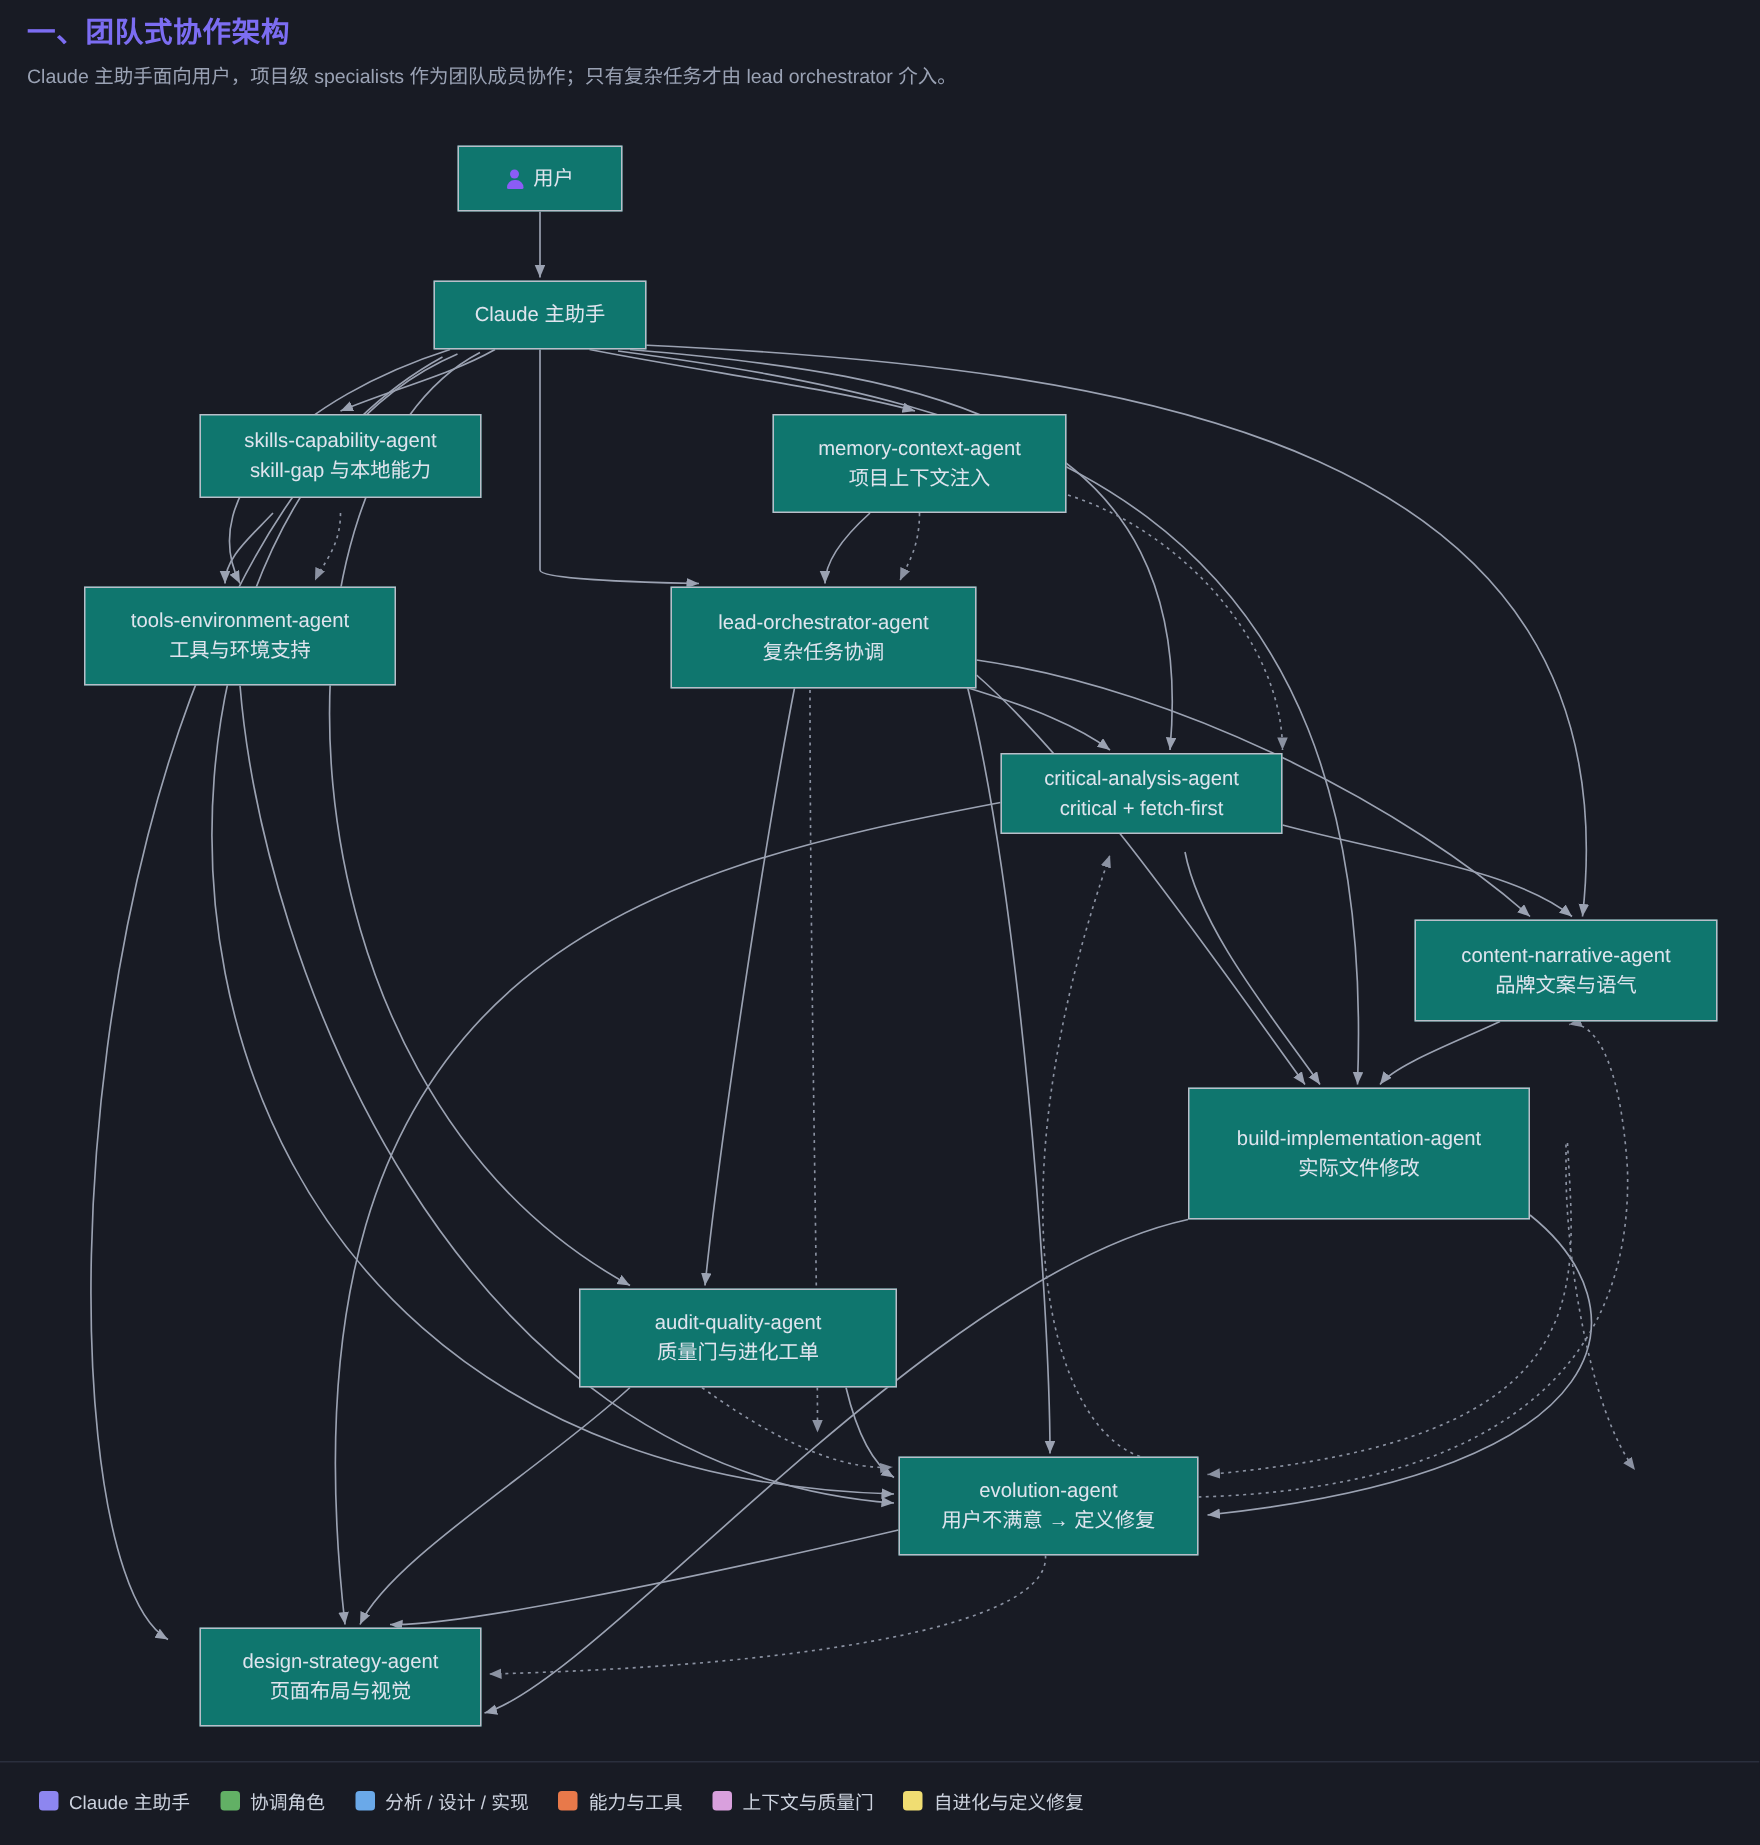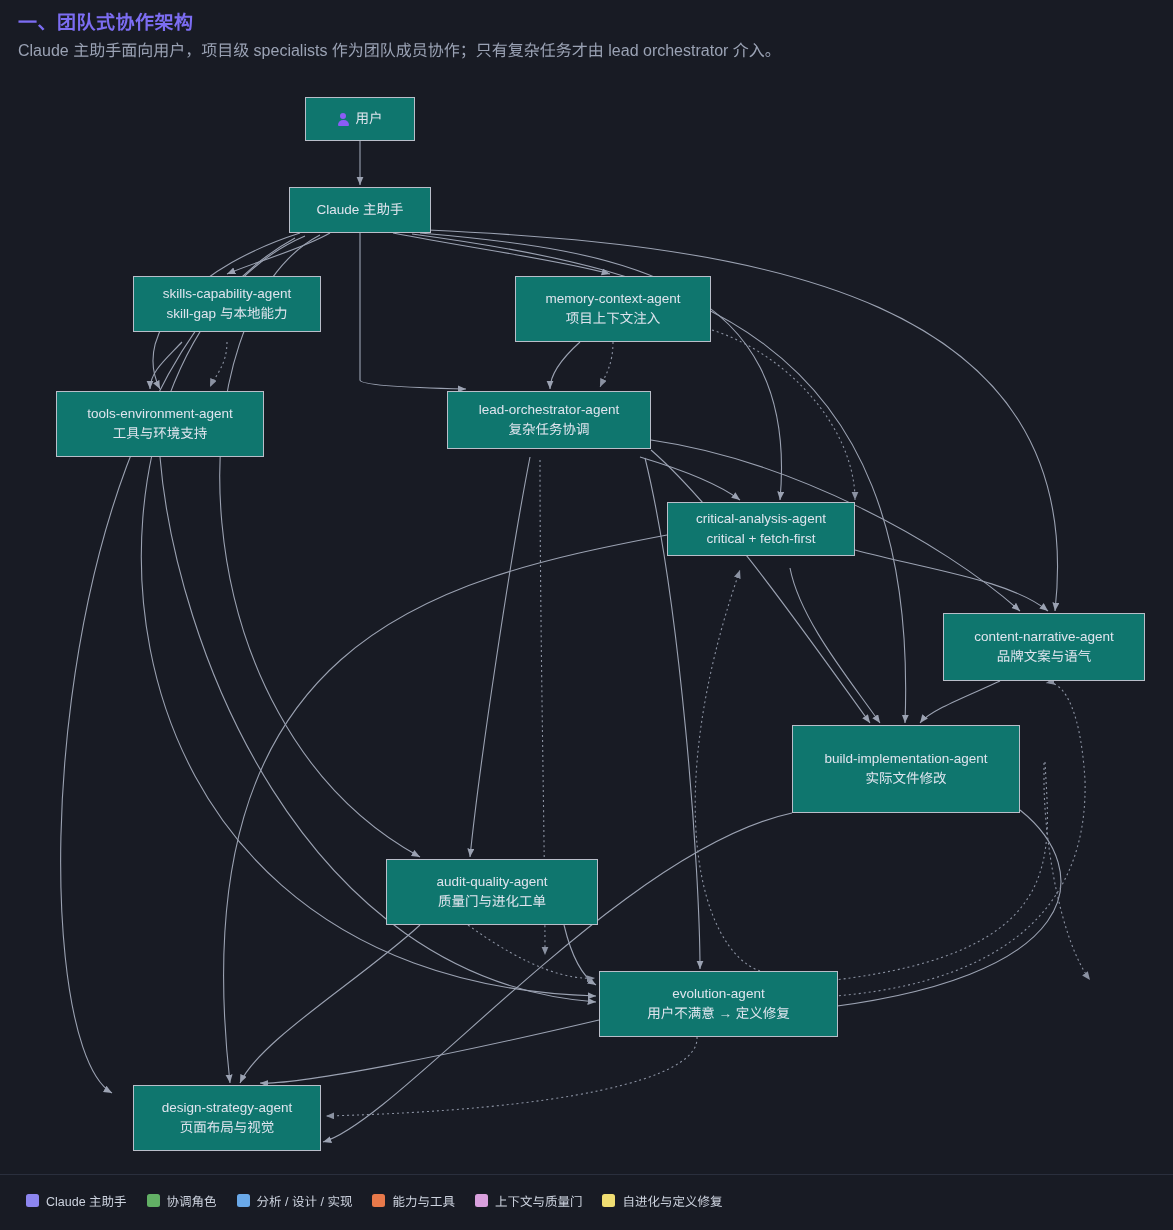--- a/index.html
+++ b/index.html
@@ -22,21 +22,21 @@
   .hdr { position: absolute; left: 18px; top: 10px; width: 1140px; }
   .hdr-title {
     font-size: 19px;
     font-weight: bold;
     color: #7c6df2;
     letter-spacing: .5px;
     line-height: 26px;
     margin: 0;
   }
   .hdr-sub {
-    font-size: 16px;
+    font-size: 13px;
     color: #9aa2b4;
     line-height: 20px;
     margin: 5px 0 0 0;
     font-weight: normal;
   }
 
   
   #graph {
     position: absolute;
     left: 0; top: 80px;
@@ -190,41 +190,41 @@
         <div class="l2">skill-gap 与本地能力</div>
       </div>
       <div class="node" style="left: 515px; top: 196px; width: 196px; height: 66px;">
         <div class="l1">memory-context-agent</div>
         <div class="l2">项目上下文注入</div>
       </div>
       <div class="node" style="left: 56px; top: 311px; width: 208px; height: 66px;">
         <div class="l1">tools-environment-agent</div>
         <div class="l2">工具与环境支持</div>
       </div>
-      <div class="node" style="left: 447px; top: 311px; width: 204px; height: 58px;">
+      <div class="node" style="left: 447px; top: 311px; width: 204px; height: 68px;">
         <div class="l1">lead-orchestrator-agent</div>
         <div class="l2">复杂任务协调</div>
       </div>
       <div class="node" style="left: 667px; top: 422px; width: 188px; height: 54px;">
         <div class="l1">critical-analysis-agent</div>
         <div class="l2">critical + fetch-first</div>
       </div>
       <div class="node" style="left: 943px; top: 533px; width: 202px; height: 68px;">
         <div class="l1">content-narrative-agent</div>
         <div class="l2">品牌文案与语气</div>
       </div>
       <div class="node" style="left: 792px; top: 645px; width: 228px; height: 88px;">
         <div class="l1">build-implementation-agent</div>
         <div class="l2">实际文件修改</div>
       </div>
       <div class="node" style="left: 386px; top: 779px; width: 212px; height: 66px;">
         <div class="l1">audit-quality-agent</div>
         <div class="l2">质量门与进化工单</div>
       </div>
-      <div class="node" style="left: 599px; top: 891px; width: 239px; height: 66px;">
+      <div class="node" style="left: 599px; top: 891px; width: 200px; height: 66px;">
         <div class="l1">evolution-agent</div>
         <div class="l2">用户不满意 → 定义修复</div>
       </div>
       <div class="node" style="left: 133px; top: 1005px; width: 188px; height: 66px;">
         <div class="l1">design-strategy-agent</div>
         <div class="l2">页面布局与视觉</div>
       </div>
     </div>
 
   <div class="legend-wrap">

